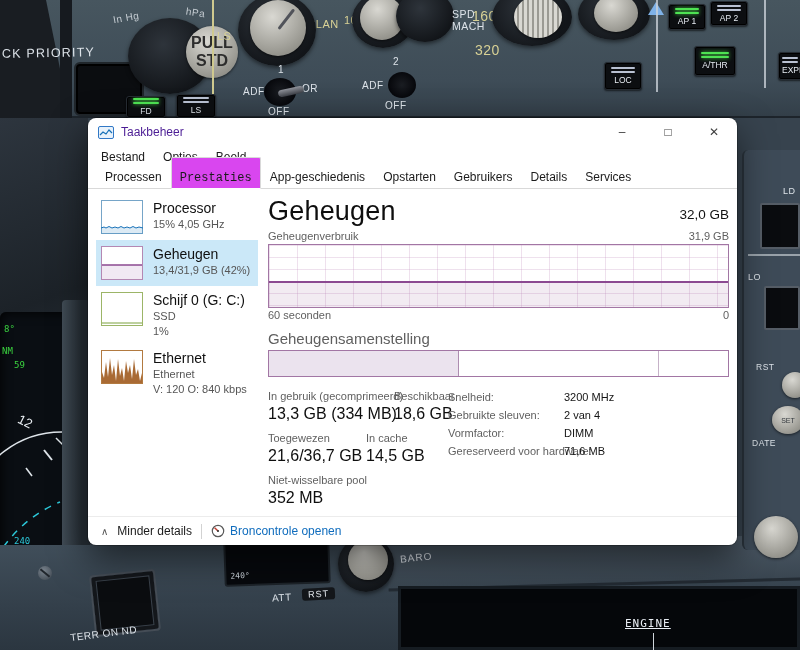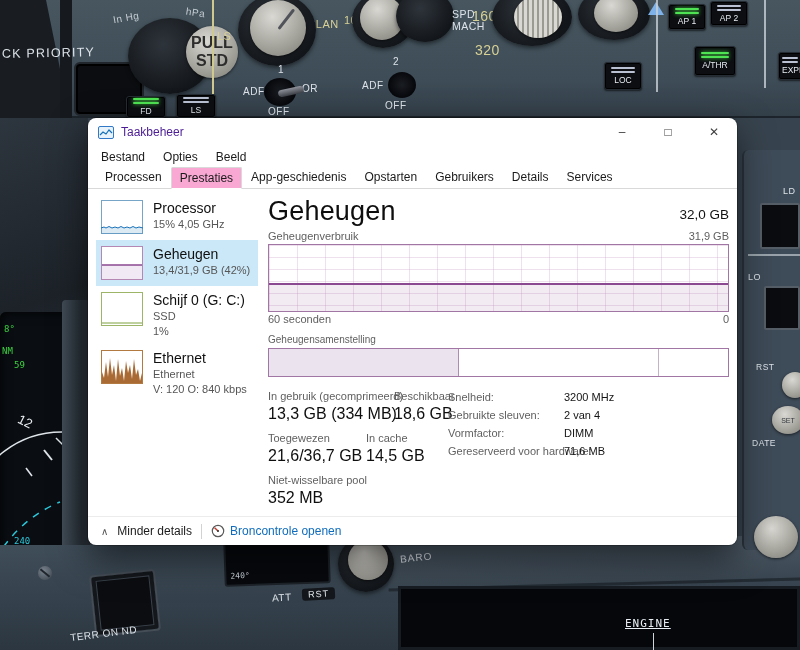--- a/index.html
+++ b/index.html
@@ -82,22 +82,22 @@
   .ttl { font-size:12px; color:#4c1d95; }
   .tctrls { margin-left:auto; display:flex; height:100%; }
   .tctl { width:46px; display:flex; align-items:center; justify-content:center;
           font-size:12px; color:#404040; }
   .menubar { height:22px; display:flex; align-items:center; padding-left:4px;
              font-size:12px; color:#1b1b1b; flex:none; }
   .menu-item { padding:0 9px; }
   .tabsrow { height:21px; display:flex; align-items:flex-end; padding-left:8px;
              border-bottom:1px solid #d9d9d9; flex:none; }
   .tab { font-size:12px; color:#1b1b1b; padding:2px 8px 3px; border:1px solid transparent; }
-  .tab.active { background:#f9a8d4; border-color:#d9d9d9; border-bottom-color:#fff;
-                margin-bottom:-1px; padding-top:3px; border-radius:2px 2px 0 0; }
+  .tab.active { background:#d946ef; border-color:#d9d9d9; border-bottom-color:#fff;
+                margin-bottom:-1px; padding-top:13px; border-radius:2px 2px 0 0;font-family:Liberation Mono, monospace; }
 
   .content { flex:1; display:flex; padding:5px 8px 0 8px; overflow:hidden; }
   .sidebar { width:162px; flex:none; }
   .side-item { display:flex; gap:10px; padding:6px 4px 6px 5px; align-items:flex-start; cursor:default; }
   .side-item.selected { background:#cbe8f8; }
   .thumb { width:42px; height:34px; flex:none; }
   .side-name { font-size:14px; color:#101010; line-height:1.2; }
   .side-sub { font-size:11px; color:#565656; line-height:1.35; }
 
   .main { flex:1; padding-left:10px; display:flex; flex-direction:column; overflow:hidden; }
@@ -106,21 +106,21 @@
   .main-total { font-size:13.5px; color:#111; padding-bottom:5px; }
   .mini-labels { display:flex; justify-content:space-between; font-size:11px; color:#5f5f5f;
                  margin-top:3px; margin-bottom:2px; }
   .chart { position:relative; height:86px; border:1px solid #a276a4;
            background:
              repeating-linear-gradient(90deg, rgba(196,146,192,.28) 0 1px, transparent 1px 28px),
              repeating-linear-gradient(180deg, rgba(196,146,192,.28) 0 1px, transparent 1px 12px),
              #fff; }
   .chart-fill { position:absolute; left:0; right:0; bottom:0;
                 background:rgba(152,104,158,.13); border-top:2px solid #8b4991; }
-  .comp-label { font-size:10px; color:#5f5f5f; margin-top:7px; margin-bottom:3px; }
+  .comp-label { font-size:15px; color:#5f5f5f; margin-top:7px; margin-bottom:3px; }
   .compbar { height:36px; border:1px solid #a276a4; display:flex; }
   .seg0 { background:#ebe3ee; border-right:1px solid #ad8cb0; }
   .seg1 { background:#fff; border-right:1px solid #c6b2c8; }
   .seg2 { background:#fff; }
 
   .stats { margin-top:13px; position:relative; flex:1; }
   .srow { display:flex; margin-bottom:9px; }
   .scell { flex:none; }
   .slabel { font-size:11px; color:#5f5f5f; margin-bottom:3px; white-space:nowrap; }
   .sval { font-size:16px; font-weight:300; color:#0e0e0e; white-space:nowrap; }

